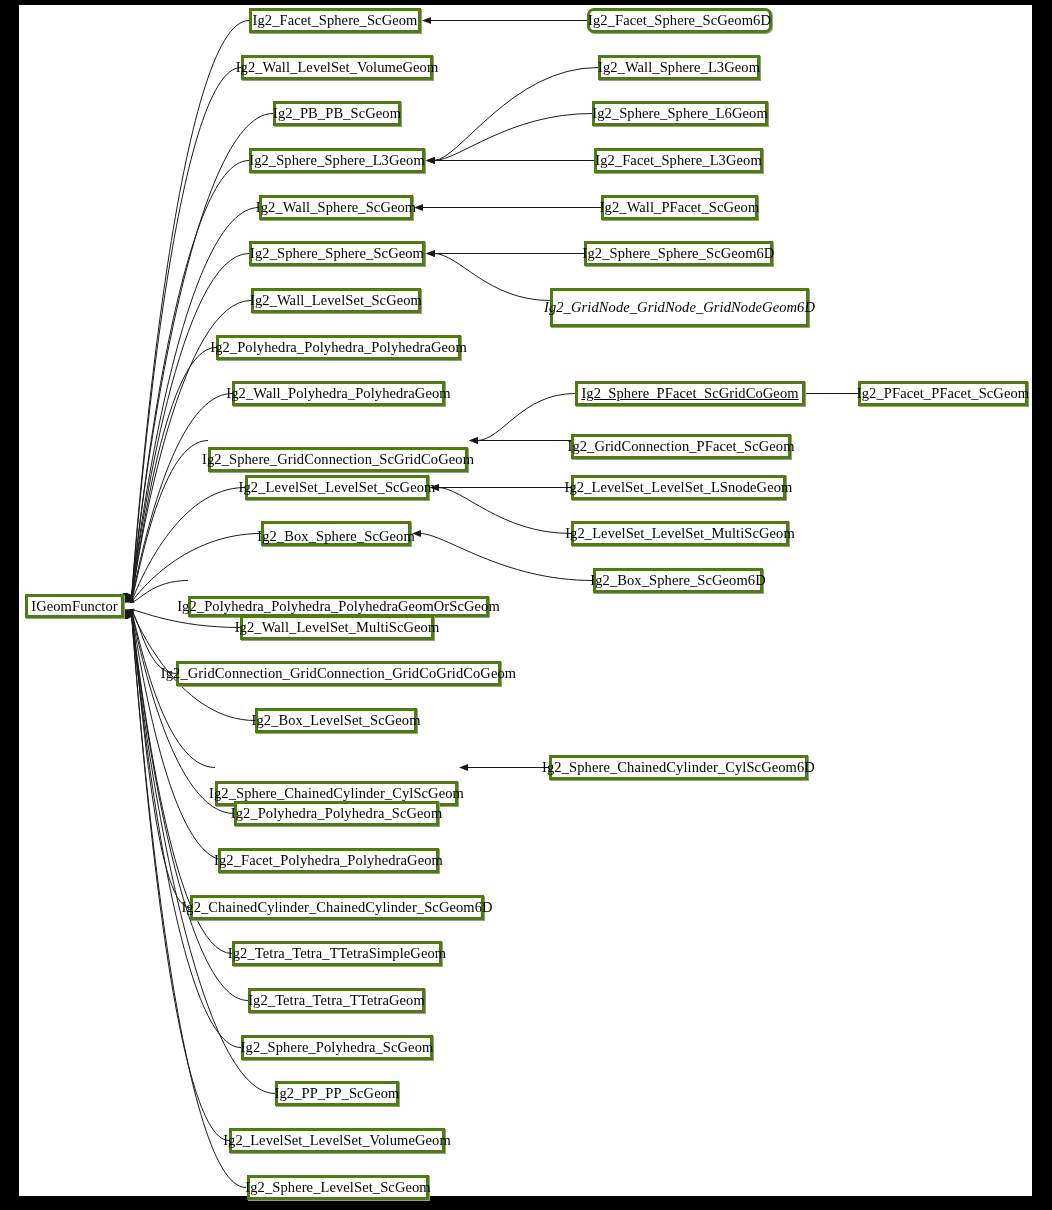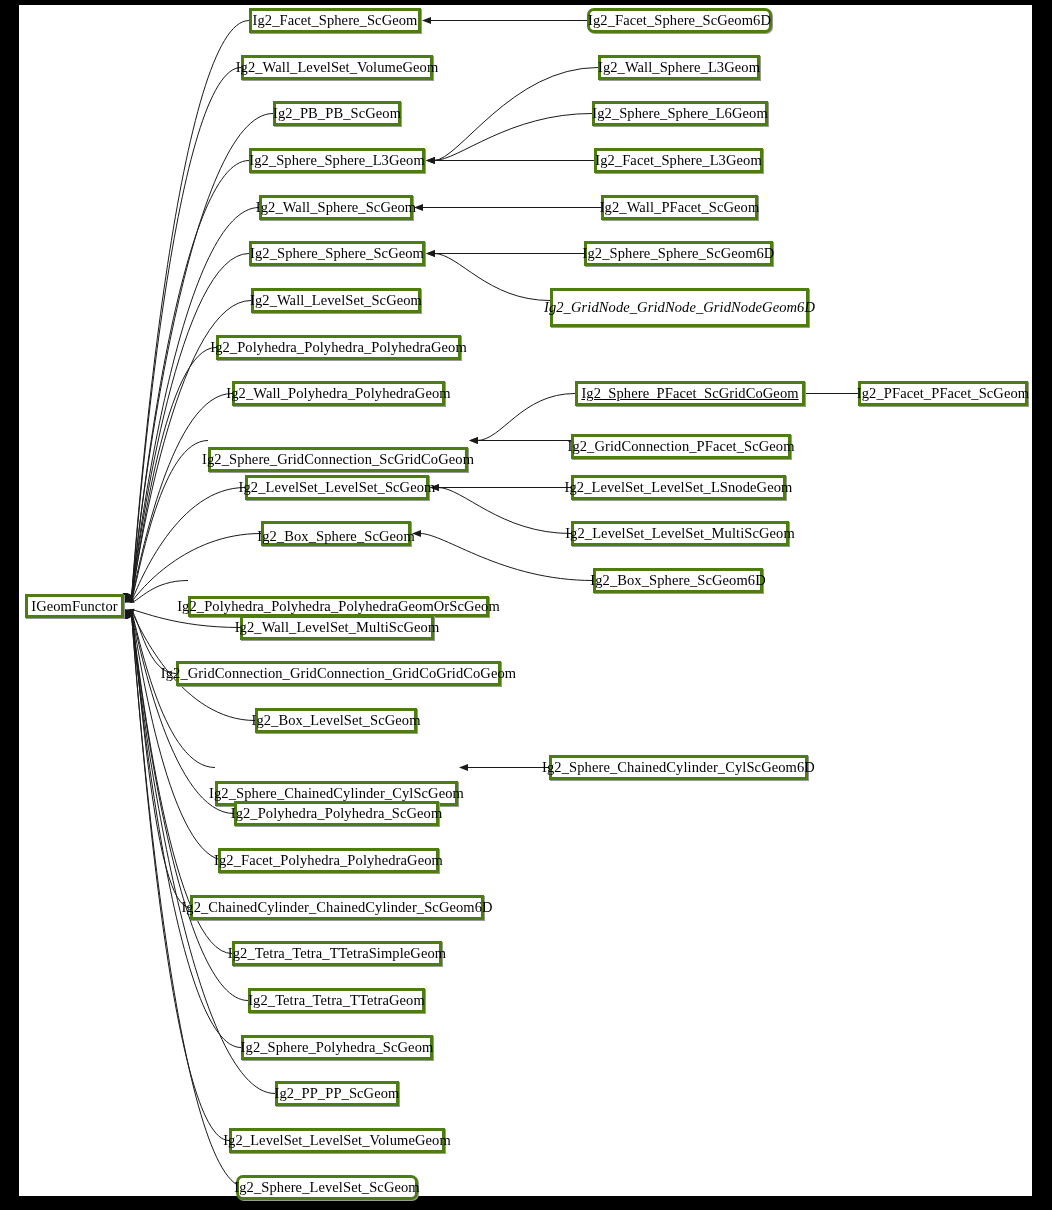--- a/index.html
+++ b/index.html
@@ -174,21 +174,21 @@
       </div>
       <div class="nodebox" style="left: 222px; top: 1030px; width: 192px; height: 25px;">
         <span>Ig2_Sphere_Polyhedra_ScGeom</span>
       </div>
       <div class="nodebox" style="left: 256px; top: 1076px; width: 124px; height: 25px;">
         <span>Ig2_PP_PP_ScGeom</span>
       </div>
       <div class="nodebox" style="left: 210px; top: 1123px; width: 216px; height: 25px;">
         <span>Ig2_LevelSet_LevelSet_VolumeGeom</span>
       </div>
-      <div class="nodebox" style="left: 217px; top: 1170px; width: 182px; height: 25px; border-radius: 7px;">
+      <div class="nodebox" style="left: 228px; top: 1170px; width: 182px; height: 25px;">
         <span>Ig2_Sphere_LevelSet_ScGeom</span>
       </div>
       <div class="nodebox" style="left: 568px; top: 3px; width: 185px; height: 25px; border-radius: 7px;">
         <span>Ig2_Facet_Sphere_ScGeom6D</span>
       </div>
       <div class="nodebox" style="left: 579px; top: 50px; width: 162px; height: 25px;">
         <span>Ig2_Wall_Sphere_L3Geom</span>
       </div>
       <div class="nodebox" style="left: 573px; top: 96px; width: 176px; height: 25px;">
         <span>Ig2_Sphere_Sphere_L6Geom</span>

